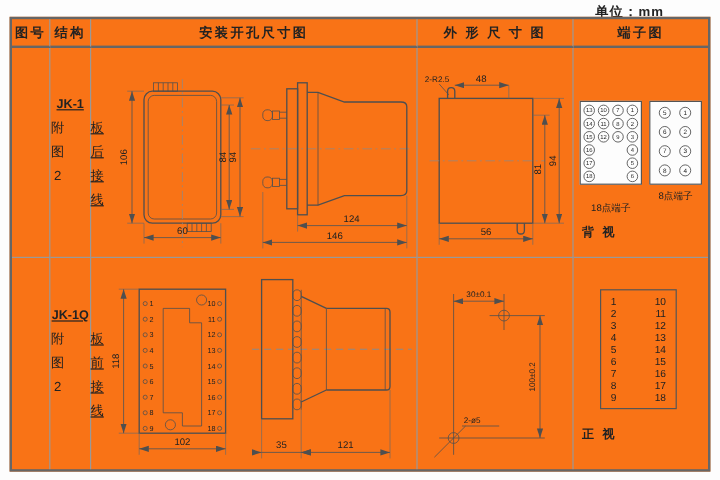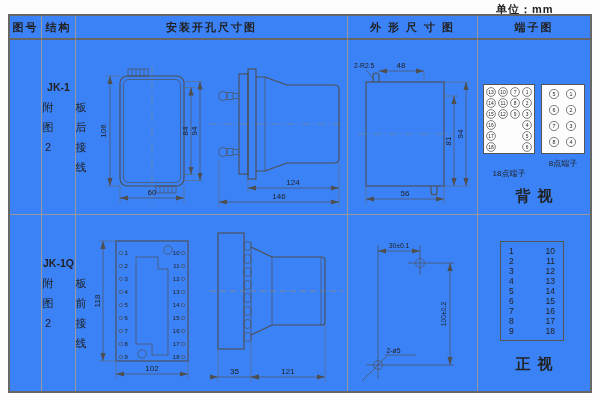--- a/index.html
+++ b/index.html
@@ -1,45 +1,45 @@
 <!DOCTYPE html>
 <html><head>
 <meta charset="utf-8">
 <style>
   *{margin:0;padding:0;box-sizing:border-box;}
   html,body{width:600px;height:400px;}
   body{background:#fdfdfd;font-family:"Liberation Sans",sans-serif;color:#222;position:relative;overflow:hidden;}
   .unit{position:absolute;top:2px;left:496px;font-size:11px;font-weight:bold;letter-spacing:1px;}
-  .sheet{position:absolute;left:8px;top:14px;width:584px;height:379px;border:2px solid #666;background:#3b82f6;
+  .sheet{position:absolute;left:8px;top:14px;width:584px;height:379px;border:2px solid #666;background:#f97316;
          display:grid;grid-template-columns:32px 34px 272px 130px 1fr;grid-template-rows:24px 175px 1fr;}
   .cell{position:relative;}
   .br{border-right:1px solid #999;}
   .bb{border-bottom:1px solid #999;}
   .hb{border-bottom:2px solid #666;}
   .hcell{display:flex;align-items:center;justify-content:center;font-weight:bold;font-size:11px;letter-spacing:2px;white-space:nowrap;}
   .vcell{display:flex;align-items:center;justify-content:center;}
   .vtext{width:14px;text-align:center;word-break:break-all;line-height:20px;font-size:11px;margin-left:45px;}
-  .structcol{display:flex;flex-direction:column;align-items:center;justify-content:center;height:100%;}
+  .structcol{display:flex;flex-direction:column;align-items:center;justify-content:center;height:100%;text-decoration:underline;}
   .model{font-size:10.5px;font-weight:bold;line-height:20px;white-space:nowrap;}
   svg{position:absolute;overflow:visible;}
   .ln{fill:none;stroke:#4f4f4f;stroke-width:1.1;}
   .tn{fill:none;stroke:#4f4f4f;stroke-width:0.65;}
   .ext{stroke:#6a6a6a;stroke-width:0.55;}
   .dim{stroke:#555;stroke-width:0.7;fill:none;}
   .cl{stroke:#8a8a8a;stroke-width:0.6;stroke-dasharray:8 3 1.5 3;fill:none;}
   .dsh{stroke:#8a8a8a;stroke-width:0.9;stroke-dasharray:6 4;fill:none;}
   .dt{font-size:8px;fill:#222;}
   .dts{font-size:6.8px;fill:#222;}
   .lbl6{font-size:6px;fill:#222;}
   .tnum{font-size:4.9px;fill:#222;}
   .tnum8{font-size:5.3px;fill:#222;}
   .tc{fill:none;stroke:#555;stroke-width:0.75;}
   .tbox{position:absolute;border:1.5px solid #555;background:#fdfdfd;}
   .tlabel{position:absolute;top:118px;font-size:8px;text-align:center;white-space:nowrap;}
-  .viewlbl{position:absolute;width:100%;text-align:center;font-size:15px;font-weight:bold;letter-spacing:7px;text-indent:7px;}
+  .viewlbl{position:absolute;width:100%;font-size:10px;font-weight:bold;letter-spacing:7px;text-indent:7px;}
   .t2box{position:absolute;left:22px;top:26px;width:64px;height:100px;border:1.7px solid #555;padding:5px 8px;
          display:flex;flex-direction:column;justify-content:space-between;font-size:8.5px;}
   .t2row{display:flex;justify-content:space-between;line-height:1;}
 </style>
 </head>
 <body>
 
 <div class="unit">单位：mm</div>
 
 <div class="sheet">

